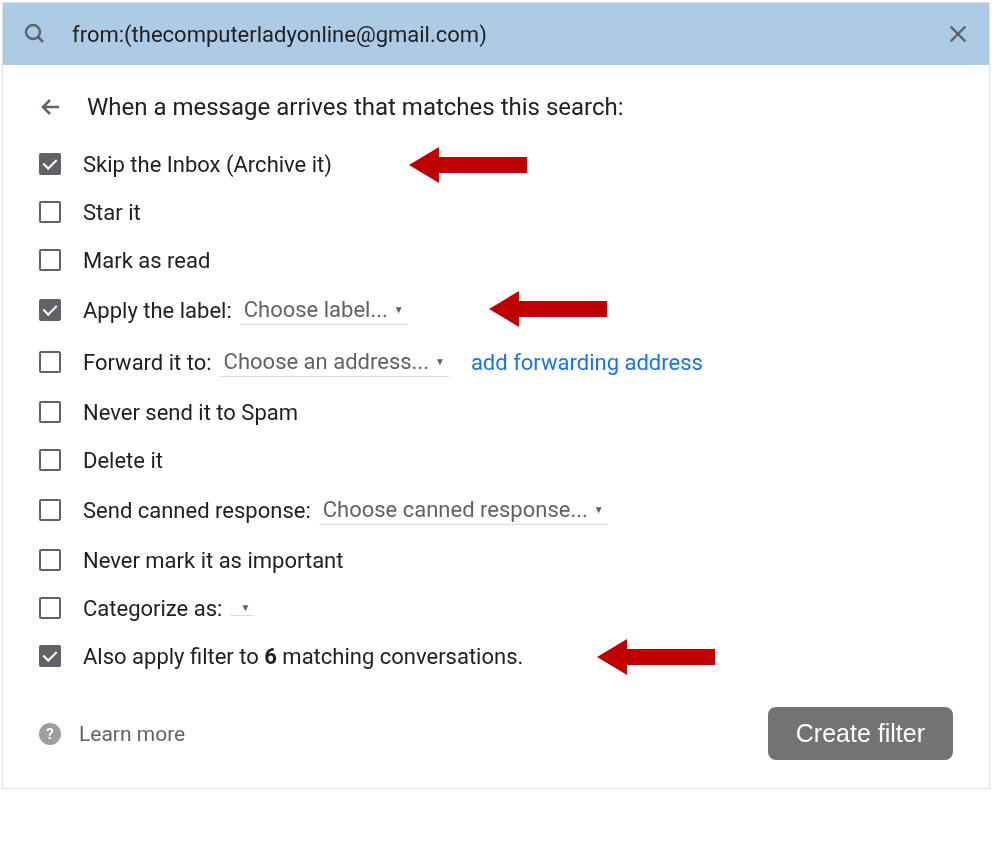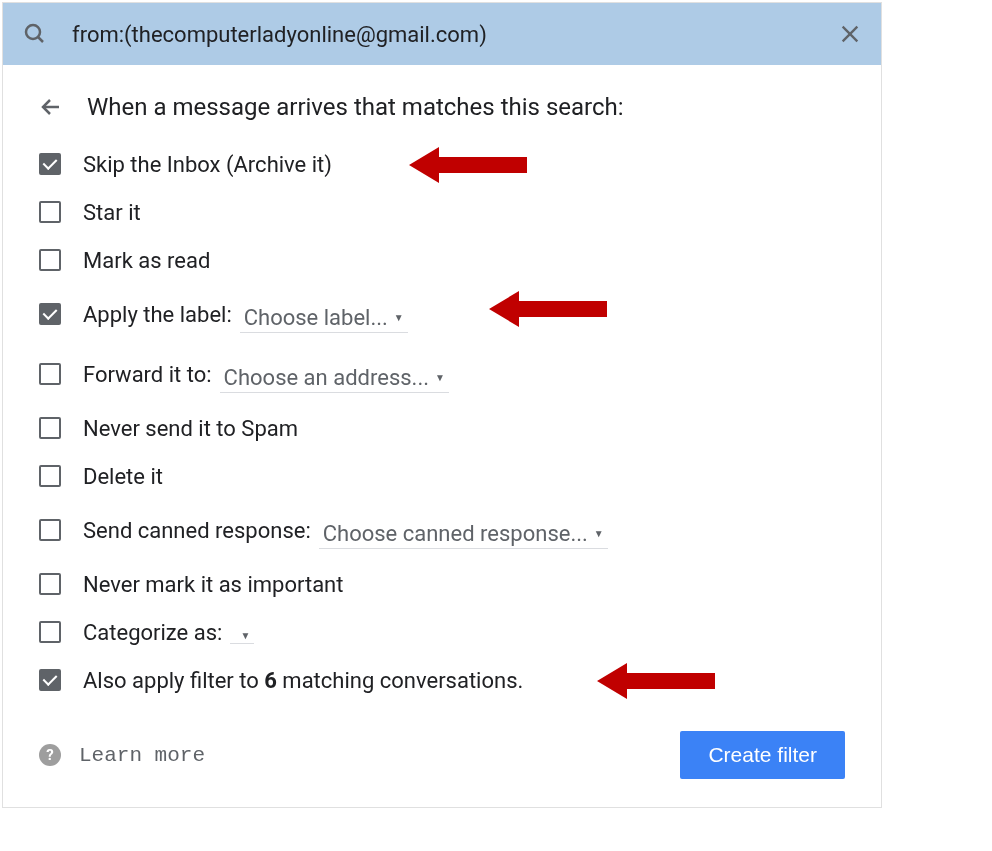--- a/index.html
+++ b/index.html
@@ -7,21 +7,21 @@
       margin: 0;
       padding: 0;
     }
     body {
       font-family: 'Google Sans', Roboto, Arial, sans-serif;
       background: #fff;
       width: 992px;
       height: 851px;
     }
     .container {
-      width: 880px;
+      width: 988px;
       margin: 2px;
       border: 1px solid #e0e0e0;
       background: #fff;
     }
     .search-bar {
       background: #aecbe6;
       display: flex;
       align-items: center;
       padding: 12px 20px;
       height: 62px;
@@ -101,21 +101,20 @@
     }
     .dropdown {
       font-size: 22px;
       color: #5f6368;
       margin-left: 8px;
       border-bottom: 1px solid #dadce0;
       padding: 2px 4px;
       cursor: pointer;
       display: inline-flex;
       align-items: center;
-      margin-top: 8px;
     }
     .dropdown-arrow {
       margin-left: 6px;
       font-size: 10px;
       color: #5f6368;
     }
     .link {
       color: #1a73e8;
       font-size: 22px;
       margin-left: 22px;
@@ -142,30 +141,29 @@
       justify-content: center;
       font-size: 15px;
       font-weight: bold;
       margin-right: 18px;
       cursor: pointer;
     }
     .learn-more {
       font-size: 21px;
       color: #5f6368;
       cursor: pointer;
-      font-family: Liberation Mono, monospace;
     }
     .create-button {
-      background: #3b82f6;
+      background: #737373;
       color: white;
-      font-size: 21px;
+      font-size: 25px;
       font-weight: 500;
       padding: 12px 28px;
       border: none;
-      border-radius: 2px;
+      border-radius: 8px;
       cursor: pointer;
     }
     .bold {
       font-weight: 700;
     }
     .arrow-annotation {
       position: absolute;
       pointer-events: none;
     }
     .arrow-annotation svg {
@@ -234,20 +232,21 @@
             </svg>
           </span>
         </div>
         <div class="option-row">
           <span class="checkbox"></span>
           <span class="option-label">Forward it to:</span>
           <span class="dropdown">
             <span>Choose an address...</span>
             <span class="dropdown-arrow">▼</span>
           </span>
+          <span class="link">add forwarding address</span>
         </div>
         <div class="option-row">
           <span class="checkbox"></span>
           <span class="option-label">Never send it to Spam</span>
         </div>
         <div class="option-row">
           <span class="checkbox"></span>
           <span class="option-label">Delete it</span>
         </div>
         <div class="option-row">

